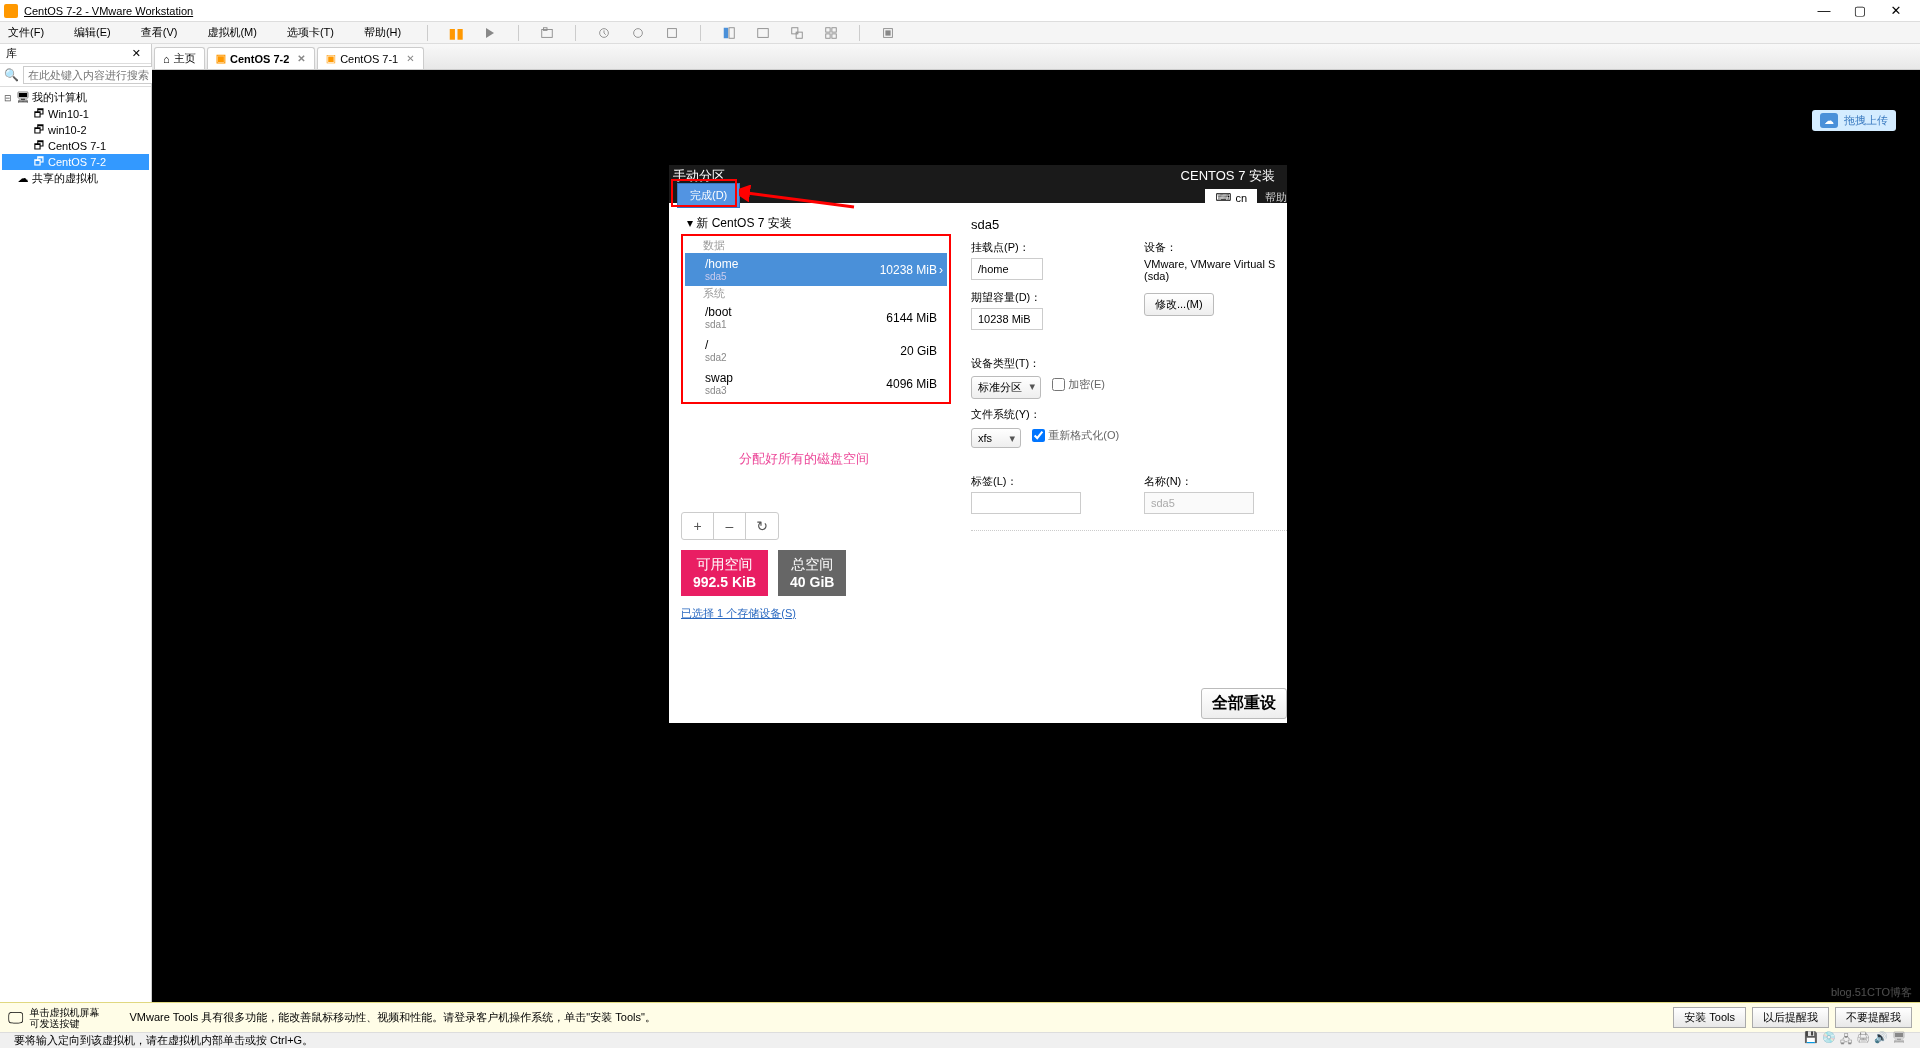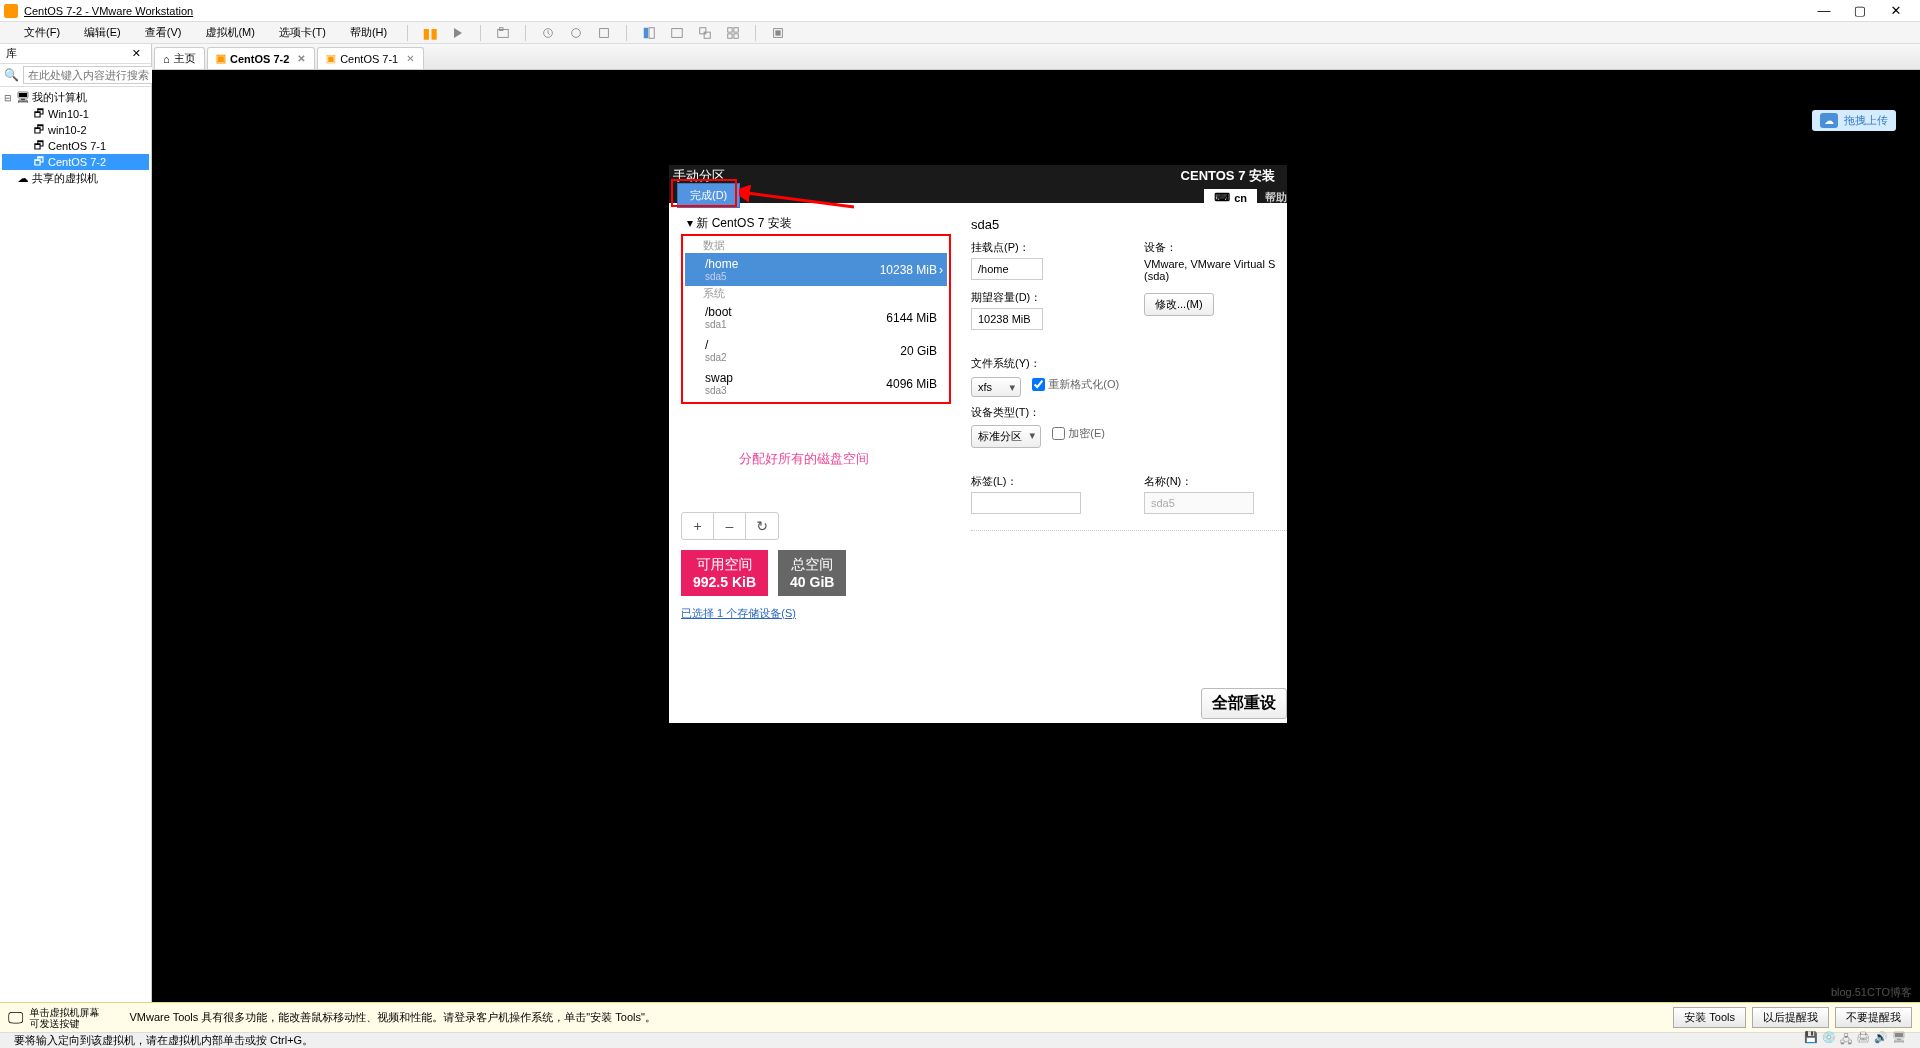--- a/index.html
+++ b/index.html
@@ -6,21 +6,21 @@
     body { font-size: 12px; background: #fff; overflow: hidden; }
     
     
     .title-bar { height: 22px; background: #fff; display: flex; align-items: center; padding: 0 4px; border-bottom: 1px solid #ddd; }
     .title-bar-icon { width: 14px; height: 14px; background: #ff9800; border-radius: 2px; margin-right: 6px; }
     .title-text { flex: 1; font-size: 11px; text-decoration: underline; }
     .win-btns { display: flex; gap: 12px; padding-right: 8px; }
     .win-btn { width: 24px; text-align: center; cursor: pointer; font-size: 13px; }
     
     
-    .menu-bar { height: 22px; background: #f5f5f5; display: flex; align-items: center; padding: 0 16px; border-bottom: 1px solid #ddd; gap: 8px; }
+    .menu-bar { height: 22px; background: #f5f5f5; display: flex; align-items: center; padding: 0 0; border-bottom: 1px solid #ddd; gap: 14px; }
     .menu-item { padding: 2px 8px; font-size: 11px; cursor: pointer; }
     .menu-sep { width: 1px; height: 16px; background: #ccc; margin: 0 4px; }
     .toolbar-btn { width: 20px; height: 20px; display: inline-flex; align-items: center; justify-content: center; cursor: pointer; }
     .toolbar-btn svg { width: 14px; height: 14px; }
     .pause-btn { color: #ff9800; font-size: 14px; }
     .play-triangle { width:0; height:0; border-left: 8px solid #888; border-top: 5px solid transparent; border-bottom: 5px solid transparent; }
     
     
     .main-layout { display: flex; height: calc(100vh - 44px - 30px - 16px); }
     .sidebar { width: 152px; border-right: 1px solid #ccc; background: #fff; display: flex; flex-direction: column; }
@@ -45,21 +45,21 @@
     
     .vm-screen { flex: 1; background: #000; position: relative; }
     
     
     .installer { position: absolute; left: 517px; top: 95px; width: 618px; height: 558px; background: #fff; }
     .inst-header { background: #1a1a1a; color: #fff; height: 38px; position: relative; }
     .inst-title { position: absolute; left: 4px; top: 2px; font-size: 13px; color: #fff; }
     .done-btn { position: absolute; left: 8px; top: 18px; background: #5294e2; color: #fff; border: 1px solid #3478c5; padding: 4px 12px; font-size: 11px; cursor: pointer; }
     .done-highlight { position: absolute; left: 2px; top: 14px; width: 66px; height: 28px; border: 2px solid red; }
     .arrow-annotation { position: absolute; left: 70px; top: 20px; }
-    .inst-header-right { position: absolute; right: 0; top: 2px; text-align: right; font-weight: bold; }
+    .inst-header-right { position: absolute; right: 0; top: 2px; text-align: right; }
     .centos-title { color: #fff; font-size: 13px; padding-right: 12px; }
     .lang-row { display: flex; align-items: center; gap: 8px; margin-top: 4px; justify-content: flex-end; }
     .lang-badge { background: #fff; color: #000; padding: 2px 10px; font-size: 11px; display: flex; align-items: center; gap: 4px; }
     .help-text { font-size: 11px; color: #ccc; padding-right: 0px; }
     
     .inst-body { display: flex; padding: 8px 0 0 12px; }
     .partitions-col { width: 270px; }
     .partition-group-label { font-size: 12px; padding: 4px 0 2px 6px; }
     .partition-group-sub { color: #999; padding-left: 18px; font-size: 11px; font-family: Liberation Serif, serif; }
     .red-box { border: 2px solid red; padding: 2px; }
@@ -379,35 +379,35 @@
                 <div class="details-label">期望容量(D)：</div>
                 <input class="details-input" value="10238 MiB" style="">
               </div>
               <div class="details-field">
                 <button class="modify-btn">修改...(M)</button>
               </div>
             </div>
             <div style="height:18px;"></div>
             <div class="details-row">
               <div class="details-field">
+                <div class="details-label">设备类型(T)：</div>
+                <div class="details-select"><span>标准分区</span></div>
+                <label class="chk" style="display:inline-flex;margin-left:8px;">
+                    <input type="checkbox" style="">
+                    <span>加密(E)</span>
+                  </label>
+              </div>
+            </div>
+            <div class="details-row">
+              <div class="details-field">
                 <div class="details-label">文件系统(Y)：</div>
                 <div class="details-select" style="width:50px;"><span>xfs</span></div>
                 <label class="chk" style="display:inline-flex;margin-left:8px;">
                     <input type="checkbox" checked="" style="">
                     <span>重新格式化(O)</span>
-                  </label>
-              </div>
-            </div>
-            <div class="details-row">
-              <div class="details-field">
-                <div class="details-label">设备类型(T)：</div>
-                <div class="details-select"><span>标准分区</span></div>
-                <label class="chk" style="display:inline-flex;margin-left:8px;">
-                    <input type="checkbox" style="">
-                    <span>加密(E)</span>
                   </label>
               </div>
             </div>
             <div style="height:18px;"></div>
             <div class="details-row">
               <div class="details-field">
                 <div class="details-label">标签(L)：</div>
                 <input class="details-input" style="width: 110px;">
               </div>
               <div class="details-field">

